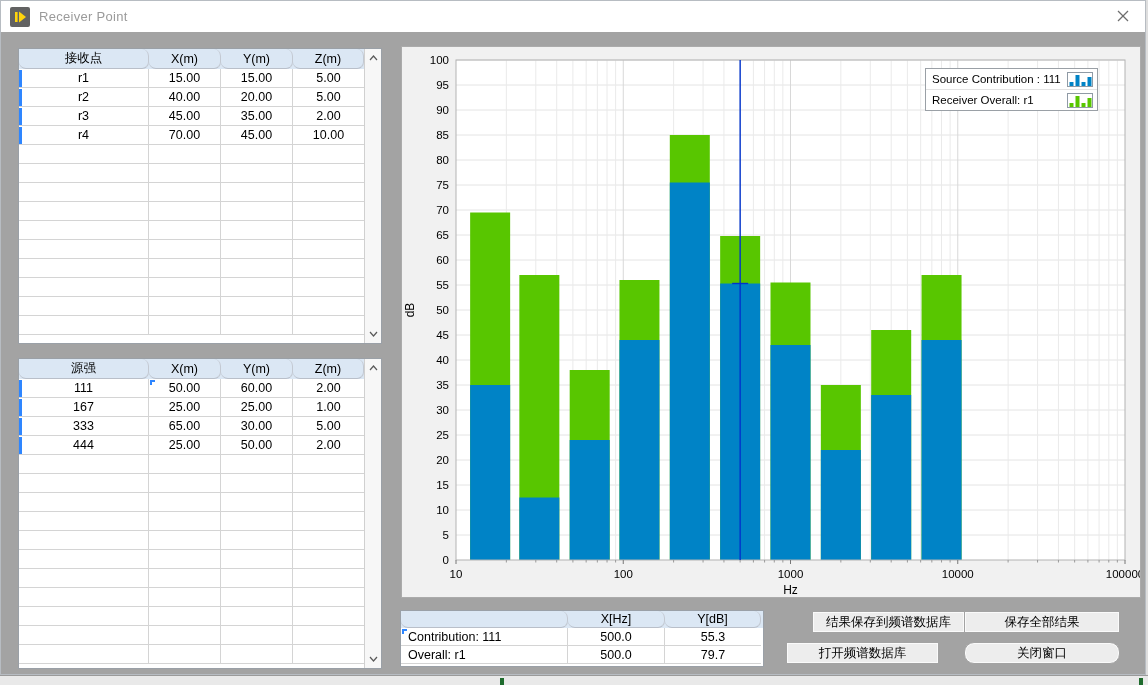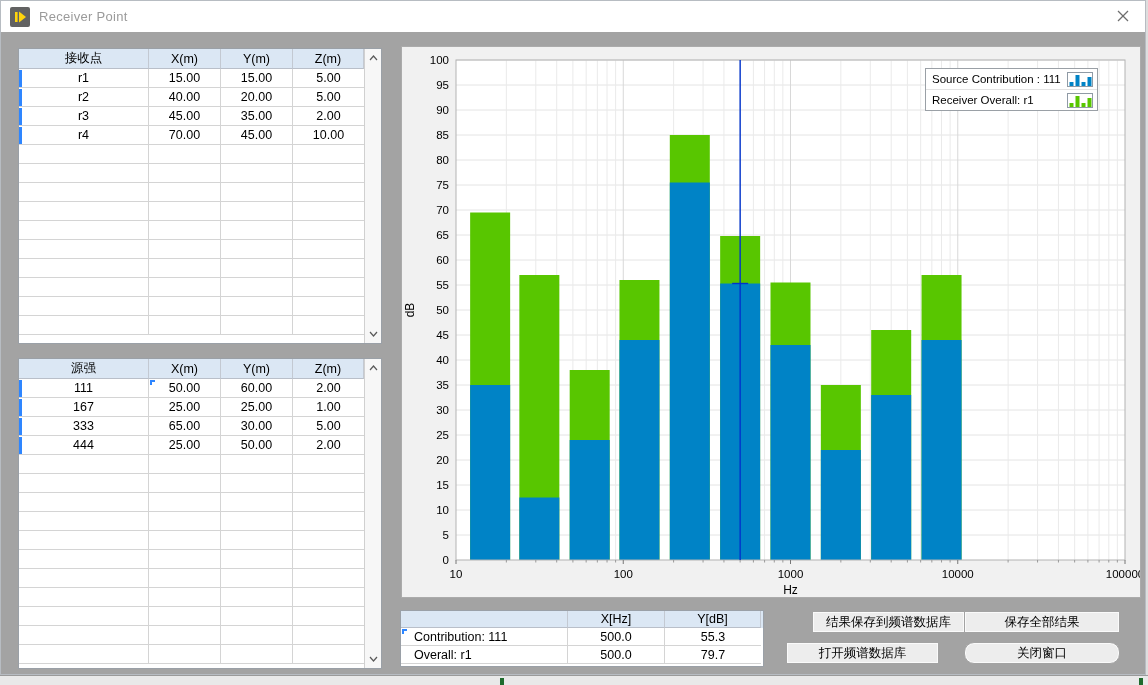--- a/index.html
+++ b/index.html
@@ -32,32 +32,32 @@
   
   .lv-table{position:absolute;left:0;top:0;right:17px;bottom:0;overflow:hidden;}
   .lv-row{display:flex;height:19px;box-sizing:border-box;position:relative;}
   .lv-row.header{height:20px;background:#dbe7f4;}
   .lv-cell{
     box-sizing:border-box;height:100%;
     border-right:1px solid #d4d4d4;border-bottom:1px solid #d4d4d4;
     font-size:12.5px;color:#000;display:flex;align-items:center;justify-content:center;
     position:relative;white-space:nowrap;overflow:hidden;
   }
-  .lv-row.header .lv-cell{border-right:1px solid #c3c9d2;border-bottom:1px solid #b9bfc9;font-size:12.5px;}
+  .lv-row.header .lv-cell{border-right:1px solid #c3c9d2;border-bottom:1px solid #b9bfc9;font-size:12.5px;border-radius:7px;}
   .lv-row.data .blue-tick{
     position:absolute;left:0;top:1px;bottom:1px;width:3px;background:#2e86ff;
   }
   .blue-corner::after{
     content:'';position:absolute;left:1px;top:1px;width:5px;height:5px;
     border-left:2px solid #2e86ff;border-top:2px solid #2e86ff;box-sizing:border-box;
   }
   
   .coords .c0{width:130px;} .coords .c1{width:72px;} .coords .c2{width:72px;} .coords .c3{width:71px;border-right:none;}
   
-  .readout .c0{width:167px;justify-content:flex-start;padding-left:13px;}
+  .readout .c0{width:167px;justify-content:flex-start;padding-left:7px;}
   .readout .c1{width:97px;} .readout .c2{width:96px;border-right:none;}
   .readout .lv-row{height:18px;}
   .readout .lv-row.header{height:17px;}
   
   .vscroll{
     position:absolute;top:0;right:0;bottom:0;width:17px;background:#f7f7f7;
     border-left:1px solid #d0d0d0;box-sizing:border-box;
   }
   .vscroll .arrow{position:absolute;left:0;right:0;height:16px;display:flex;align-items:center;justify-content:center;}
   .vscroll .arrow.up{top:1px;} .vscroll .arrow.down{bottom:1px;}

